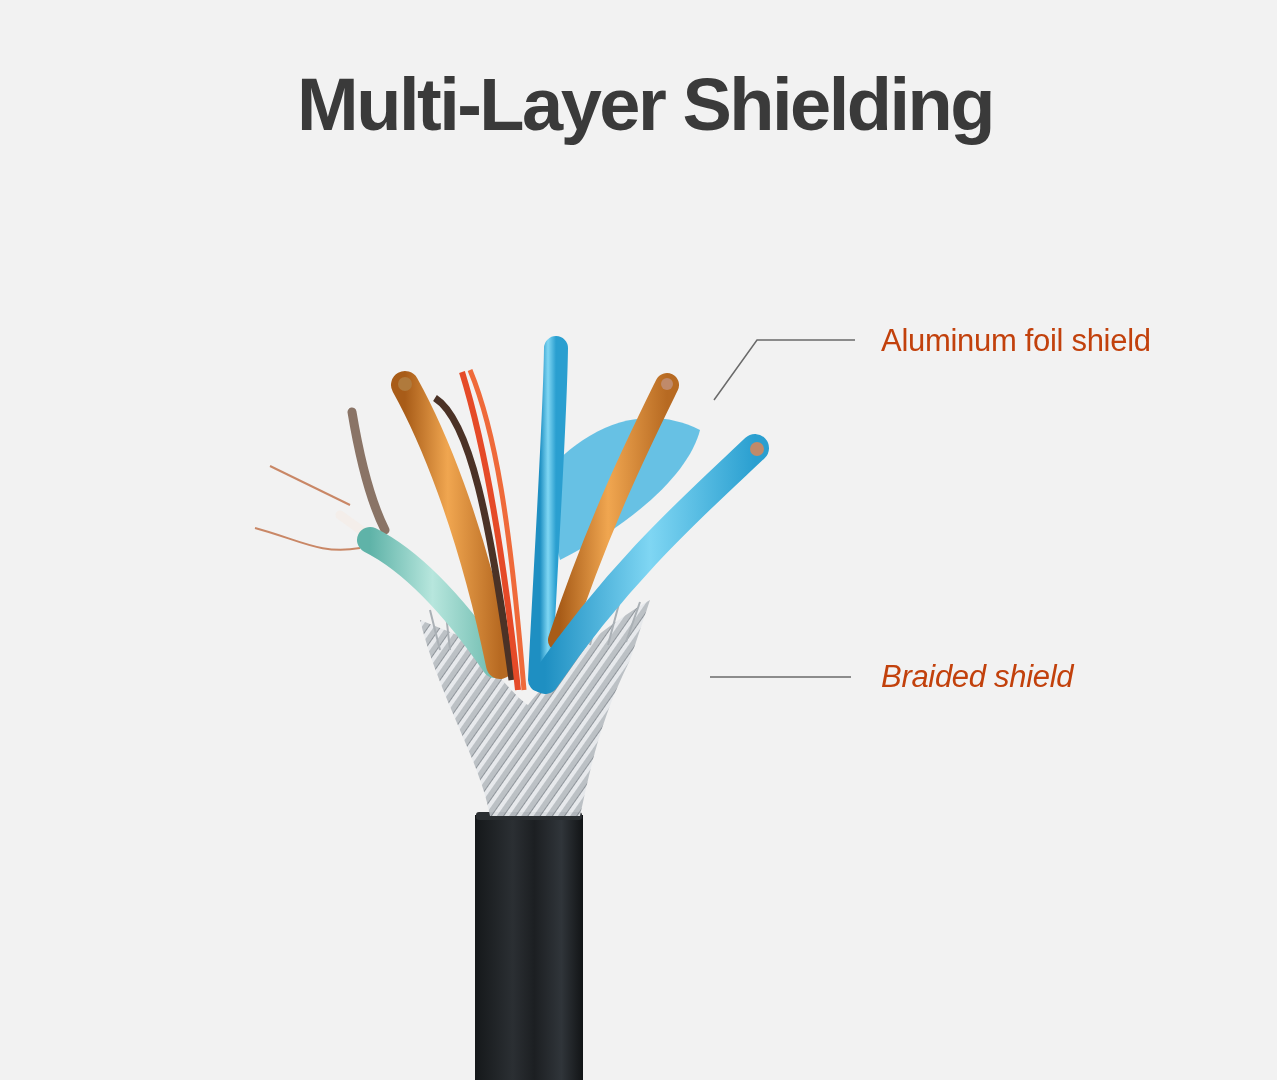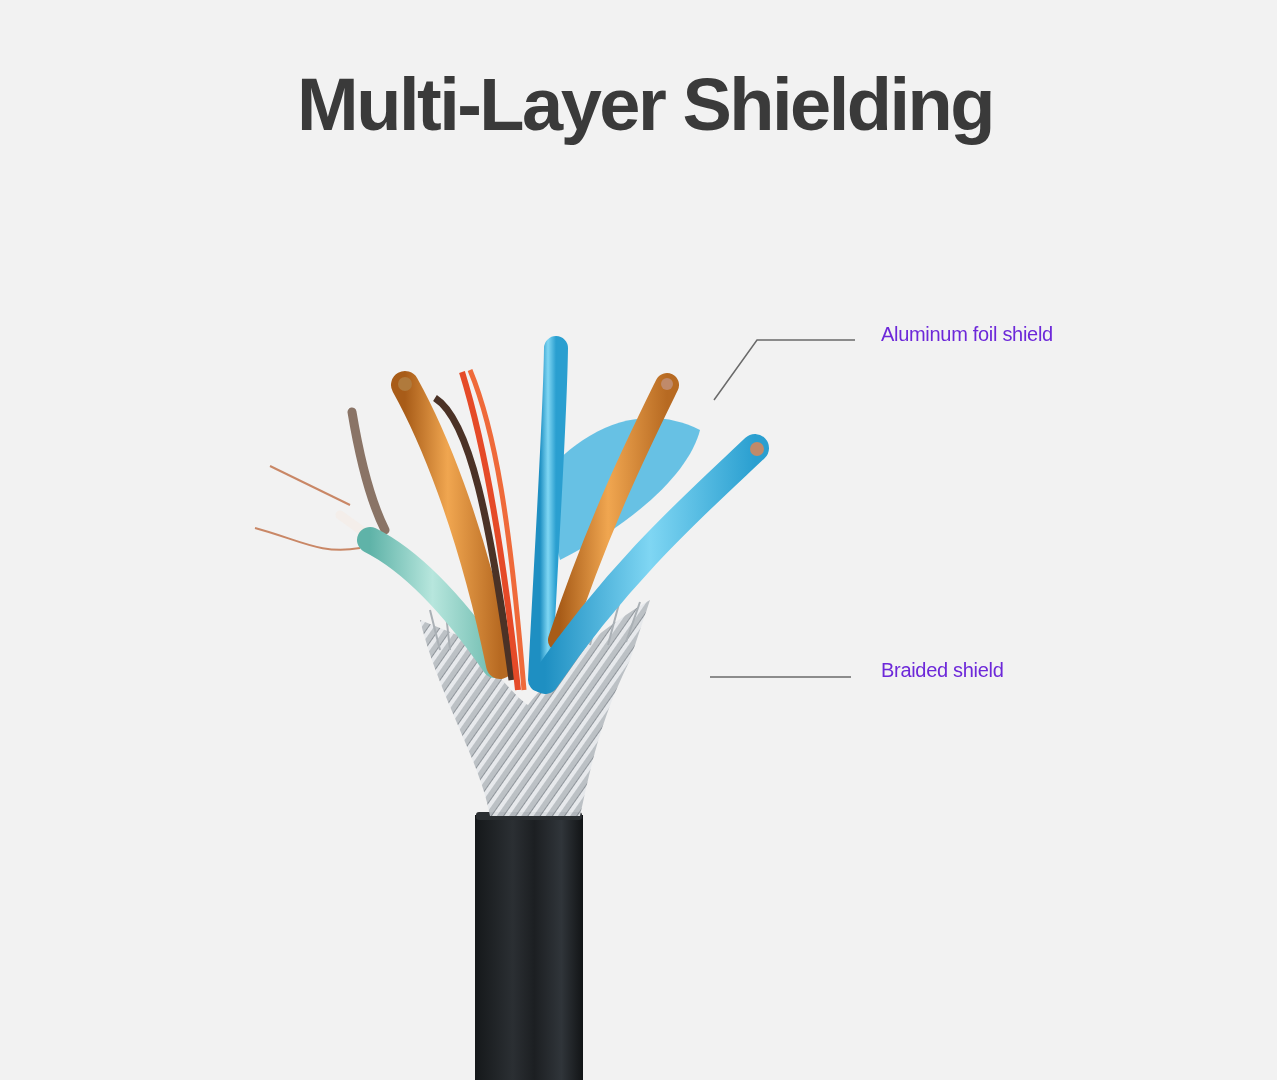--- a/index.html
+++ b/index.html
@@ -9,25 +9,25 @@
     position: relative; overflow: hidden;
     font-family: "Liberation Sans", "DejaVu Sans", sans-serif;
   }
   .title {
     position: absolute; left: 0; top: 62px; width: 1290px;
     text-align: center;
     font-size: 74px; font-weight: bold; letter-spacing: -2.5px;
     color: #3a3a3a;
   }
   .label {
-    position: absolute; font-size: 20px; color: #6d28d9;
+    position: absolute; font-size: 31px; color: #c2410c;
     letter-spacing: -0.3px;
   }
   .label.foil { left: 881px; top: 323px; }
-  .label.braid { left: 881px; top: 659px; }
+  .label.braid { left: 881px; top: 659px; font-style: italic; }
   svg.art { position: absolute; left: 0; top: 0; }
 </style>
 </head>
 <body>
 
 <div class="title">Multi-Layer Shielding</div>
 
 <svg class="art" width="1277" height="1080" viewBox="0 0 1277 1080">
   <defs>
     <linearGradient id="jacketG" x1="0" x2="1" y1="0" y2="0">

